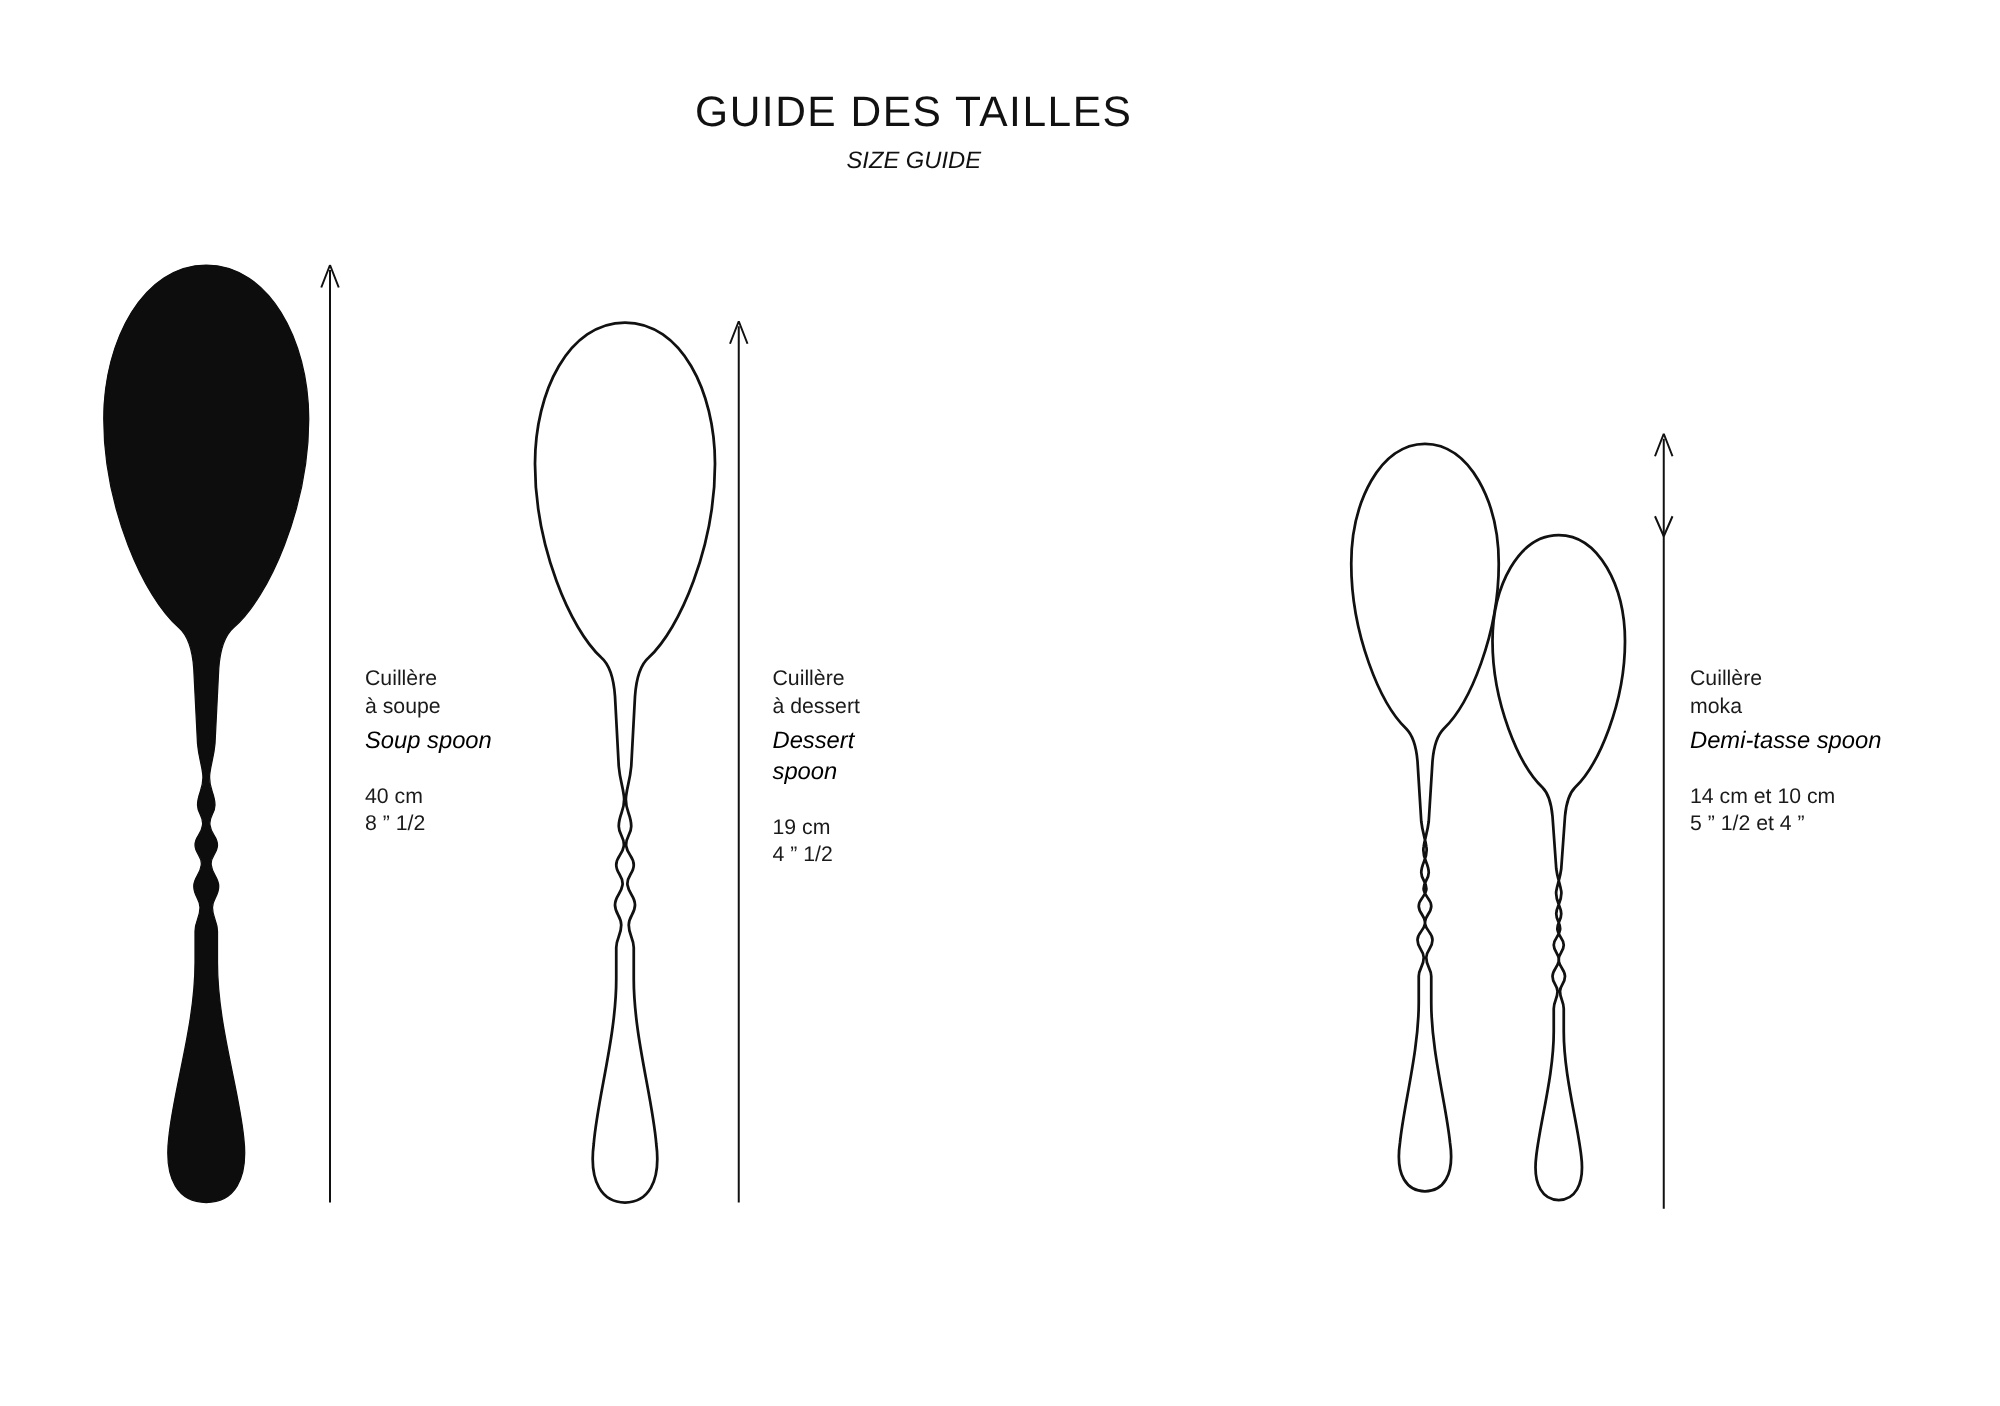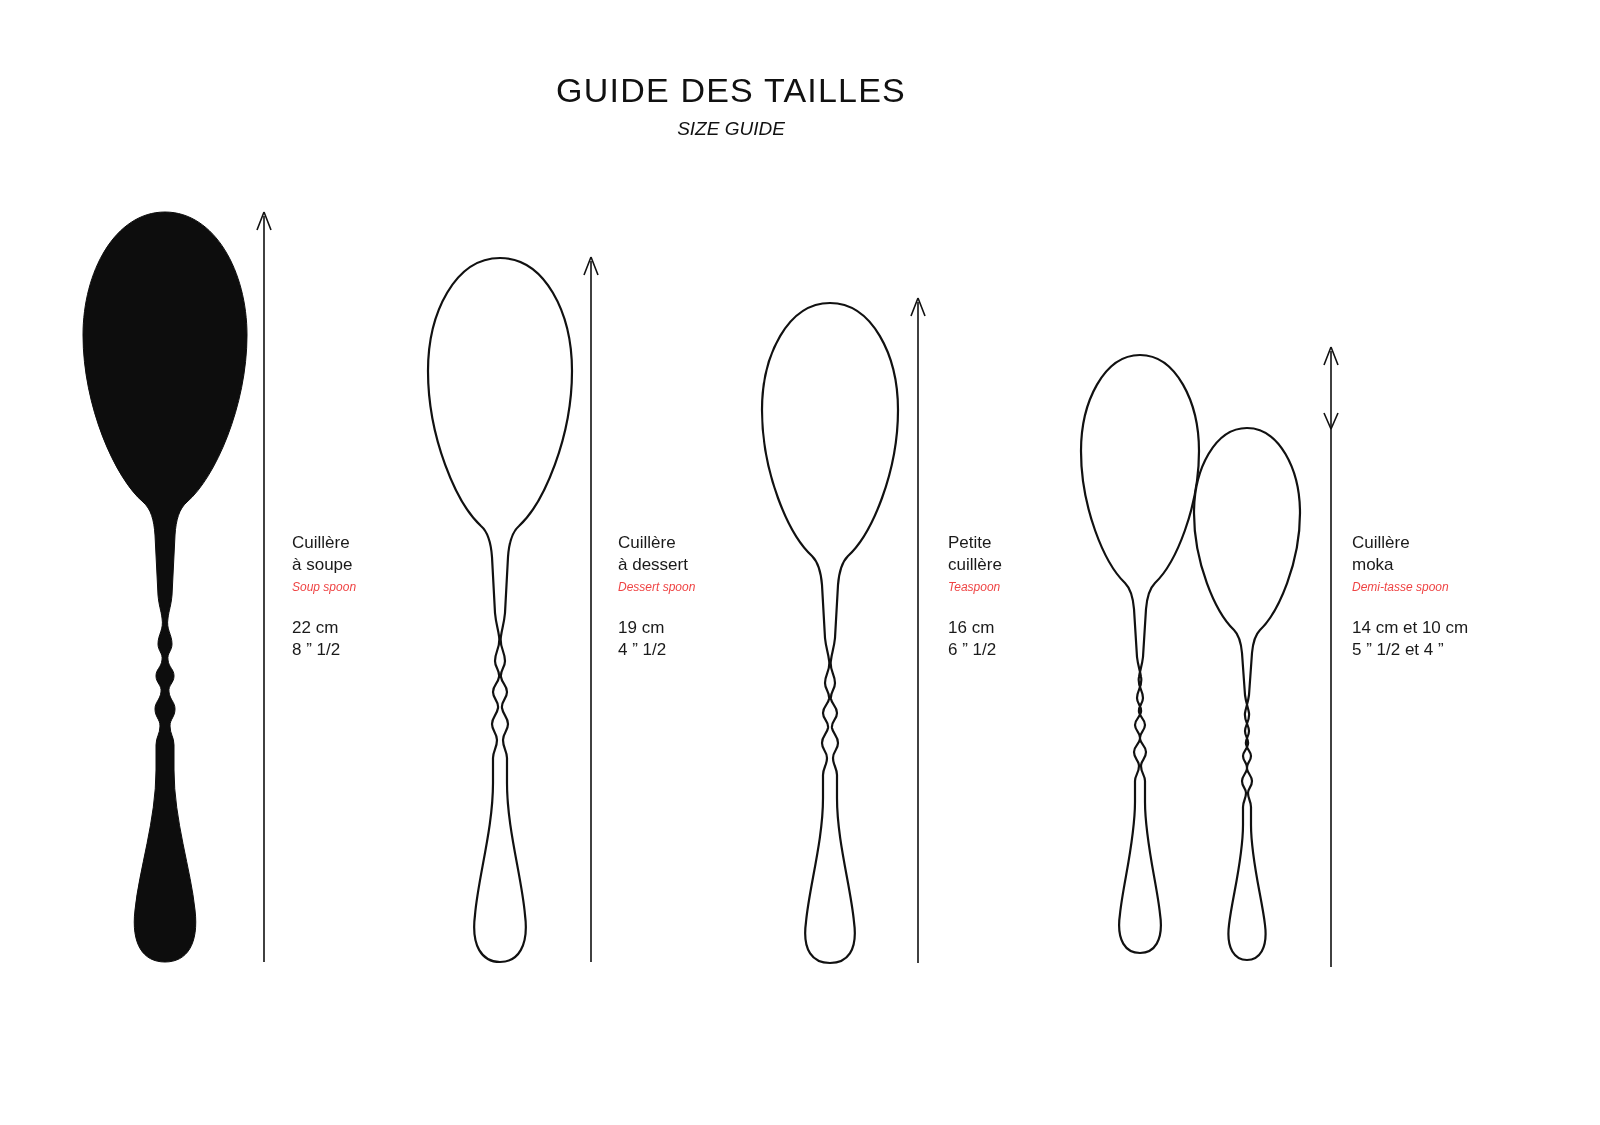--- a/index.html
+++ b/index.html
@@ -56,23 +56,23 @@
   .labels {
     position: absolute;
     line-height: 1.32;
   }
   .lab-fr {
     font-size: 17px;
     color: #1a1a1a;
     white-space: pre-line;
   }
   .lab-en {
-    font-size: 12px;
+    font-size: 19px;
     font-style: italic;
-    color: #ef4444;
+    color: #000000;
     margin-top: 3px;
   }
   .lab-dim {
     font-size: 17px;
     color: #1a1a1a;
     margin-top: 21px;
     white-space: pre-line;
   }
 </style>
 </head>
@@ -120,21 +120,21 @@
            C 8 62 40 2 90 2 Z"></path>
     </svg>
     <svg class="axis" style="left:248px; top:210px;" width="32" height="755" viewBox="0 0 32 755">
       <line x1="16" y1="6" x2="16" y2="752" stroke="#111" stroke-width="1.6"></line>
       <path d="M16 2 L9 20 M16 2 L23 20" stroke="#111" stroke-width="1.6" fill="none"></path>
     </svg>
     <div class="labels" style="left:292px; top:532px;">
       <div class="lab-fr">Cuillère
 à soupe</div>
       <div class="lab-en">Soup spoon</div>
-      <div class="lab-dim">22 cm
+      <div class="lab-dim">40 cm
 8 ” 1/2</div>
     </div>
   </div>
 
   <div class="group" style="left:400px;width:330px;">
     <svg class="spoon-svg" style="left:20px; top:255px;" width="160" height="710" viewBox="0 0 160 710">
       <path fill="#ffffff" stroke="#111111" stroke-width="2.2" stroke-linejoin="round" d="M80 3
            C 125 3 152 58 152 116
            C 152 182 124 248 99 271
            C 92 277 89 288 88 302
@@ -172,66 +172,20 @@
     </svg>
     <div class="labels" style="left:218px; top:532px;">
       <div class="lab-fr">Cuillère
 à dessert</div>
       <div class="lab-en">Dessert spoon</div>
       <div class="lab-dim">19 cm
 4 ” 1/2</div>
     </div>
   </div>
 
-  <div class="group" style="left:730px;width:330px;">
-    <svg class="spoon-svg" style="left:25px; top:300px;" width="150" height="665" viewBox="0 0 150 665">
-      <path fill="#ffffff" stroke="#111111" stroke-width="2.2" stroke-linejoin="round" d="M75 3
-           C 117 3 143 55 143 110
-           C 143 172 117 234 93 256
-           C 87 262 84 272 83 285
-           L 80 338
-           C 79 348 77 352 76 360
-           C 74 370 80 374 80 383
-           C 80 390 75 392 76 399
-           C 77 405 82 406 82 413
-           C 82 420 76 421 77 428
-           C 78 434 83 436 83 443
-           C 83 450 78 451 78 458
-           C 78 465 82 468 82 475
-           L 82 498
-           C 82 541 96 588 99 622
-           C 103 651 92 663 75 663
-           C 58 663 47 651 51 622
-           C 54 588 68 541 68 498
-           L 68 475
-           C 68 468 72 465 72 458
-           C 72 451 67 450 67 443
-           C 67 436 72 434 73 428
-           C 74 421 68 420 68 413
-           C 68 406 73 405 74 399
-           C 75 392 70 390 70 383
-           C 70 374 76 370 74 360
-           C 73 352 71 348 70 338
-           L 67 285
-           C 66 272 63 262 57 256
-           C 33 234 7 172 7 110
-           C 7 55 33 3 75 3 Z"></path>
-    </svg>
-    <svg class="axis" style="left:172px; top:296px;" width="32" height="670" viewBox="0 0 32 670">
-      <line x1="16" y1="6" x2="16" y2="667" stroke="#111" stroke-width="1.6"></line>
-      <path d="M16 2 L9 20 M16 2 L23 20" stroke="#111" stroke-width="1.6" fill="none"></path>
-    </svg>
-    <div class="labels" style="left:218px; top:532px;">
-      <div class="lab-fr">Petite
-cuillère</div>
-      <div class="lab-en">Teaspoon</div>
-      <div class="lab-dim">16 cm
-6 ” 1/2</div>
-    </div>
-  </div>
 
   <div class="group" style="left:1060px;width:540px;">
     <svg class="spoon-svg" style="left:15px; top:352px;" width="130" height="615" viewBox="0 0 130 615">
       <path fill="#ffffff" stroke="#111111" stroke-width="2.2" stroke-linejoin="round" d="M65 3
            C 101 3 124 50 124 99
            C 124 155 101 211 80 231
            C 75 236 72 245 71 257
            L 68 305
            C 67 314 65 318 64 325
            C 62 334 68 338 68 346

